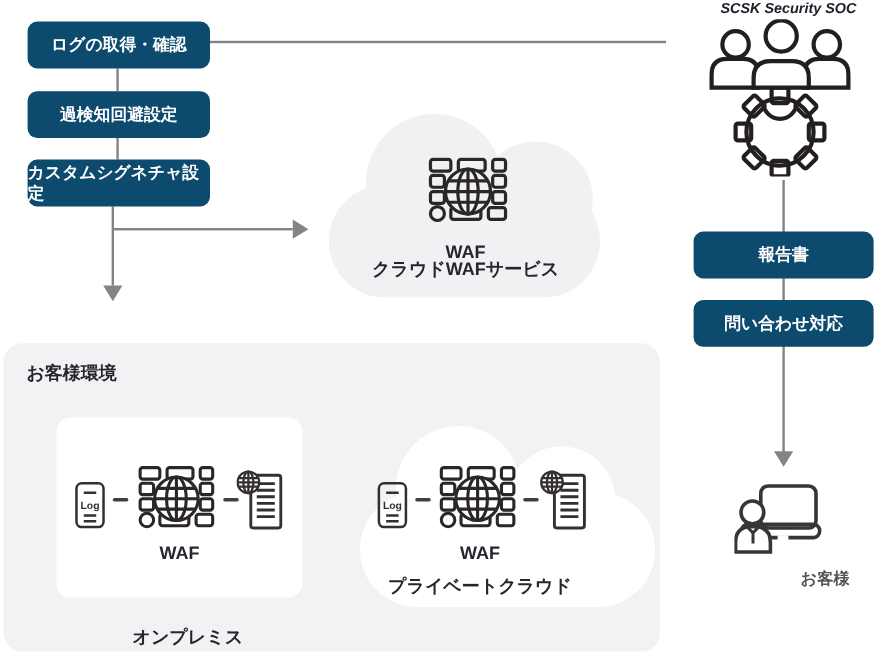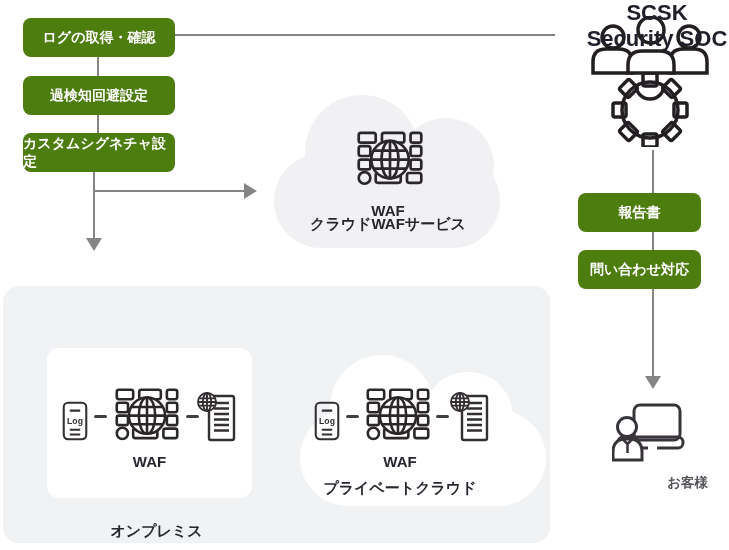--- a/index.html
+++ b/index.html
@@ -2,25 +2,25 @@
 <html><head>
 <meta charset="utf-8">
 <style>
   html,body{margin:0;padding:0;background:#ffffff;}
   #stage{
     position:relative;width:729px;height:550px;background:#ffffff;overflow:hidden;
     font-family:"Liberation Sans","DejaVu Sans",sans-serif;color:#24242c;
   }
   .abs{position:absolute;}
   .btn{
-    position:absolute;width:152px;height:39px;background:#4d7c0f;border-radius:8px;
+    position:absolute;width:152px;height:39px;background:#0c4a6e;border-radius:8px;
     color:#ffffff;font-weight:bold;font-size:14px;display:flex;align-items:center;
     justify-content:center;z-index:3;letter-spacing:0;
   }
-  .btn.right{width:123px;}
+  .btn.right{width:150px;}
   .gline{position:absolute;background:#848484;z-index:1;}
   .dline{position:absolute;background:#3f3f3f;border-radius:2px;z-index:4;}
   .arrow-down{position:absolute;width:0;height:0;border-left:8px solid transparent;
     border-right:8px solid transparent;border-top:13px solid #848484;z-index:2;}
   .arrow-right{position:absolute;width:0;height:0;border-top:8px solid transparent;
     border-bottom:8px solid transparent;border-left:13px solid #848484;z-index:2;}
   .lbl{position:absolute;text-align:center;font-weight:bold;font-size:15px;color:#26262e;z-index:5;}
   .panel{
     position:absolute;left:3px;top:286px;width:547px;height:257px;
     background:#f1f2f4;border-radius:16px;z-index:1;
@@ -74,21 +74,21 @@
       <rect x="57" y="47" width="16" height="11" rx="2.5"></rect>
       <circle cx="38" cy="32" r="21" fill="#f1f1f3"></circle>
       <ellipse cx="38" cy="32" rx="9.5" ry="21"></ellipse>
       <path d="M38 11 V53 M19.6 22 H56.4 M17 32 H59 M19.6 42 H56.4"></path>
     </g>
   </svg>
 
   <div class="lbl" style="left:274px;top:202px;width:228px;">WAF</div>
   <div class="lbl" style="left:264px;top:215px;width:248px;">クラウドWAFサービス</div>
 
-  <div class="lbl" style="left:584px;top:0px;width:146px;font-size:22px;color:#20202b;">SCSK Security SOC</div>
+  <div class="lbl" style="left:584px;top:0px;width:146px;font-size:12px;color:#20202b;font-style:italic;">SCSK Security SOC</div>
 
   <svg class="abs icon-layer" style="left:588px;top:16px;" width="124" height="131" viewBox="0 0 124 131">
     <g stroke="#221e22" stroke-width="3.5" fill="none">
 
       <g>
         <rect x="-7" y="24" width="14" height="13" rx="2" transform="translate(62,94) rotate(0)"></rect>
         <rect x="-7" y="24" width="14" height="13" rx="2" transform="translate(62,94) rotate(45)"></rect>
         <rect x="-7" y="24" width="14" height="13" rx="2" transform="translate(62,94) rotate(90)"></rect>
         <rect x="-7" y="24" width="14" height="13" rx="2" transform="translate(62,94) rotate(135)"></rect>
         <rect x="-7" y="24" width="14" height="13" rx="2" transform="translate(62,94) rotate(180)"></rect>
@@ -126,20 +126,21 @@
       <g fill="#ffffff">
         <circle cx="15" cy="25" r="9.5"></circle>
         <path d="M1 58 V50 Q1 37 14 37 H17 Q30 37 30 50 V58 Z"></path>
       </g>
       <path d="M11.5 38 L15.5 42 L19.5 38 M15.5 42 V51" stroke-width="2.5"></path>
     </g>
   </svg>
   <div class="lbl" style="left:598px;top:474px;width:110px;font-size:13.5px;color:#54545a;text-align:right;">お客様</div>
 
   <div class="panel"></div>
+  <div class="lbl" style="left:22px;top:302px;width:200px;text-align:left;z-index:2;">お客様環境</div>
 
   <div class="card"></div>
 
   <svg class="abs icon-layer" style="left:62px;top:399px;" width="26" height="44" viewBox="0 0 30 46">
     <g stroke="#332f33" stroke-width="2.4" fill="none">
       <rect x="2" y="2" width="26" height="42" rx="5"></rect>
       <path d="M9 11 H21 M9 33 H21 M9 38.5 H21"></path>
     </g>
     <text x="15" y="27" text-anchor="middle" font-size="10" font-weight="bold" fill="#332f33" font-family="Liberation Sans, sans-serif">Log</text>
   </svg>

